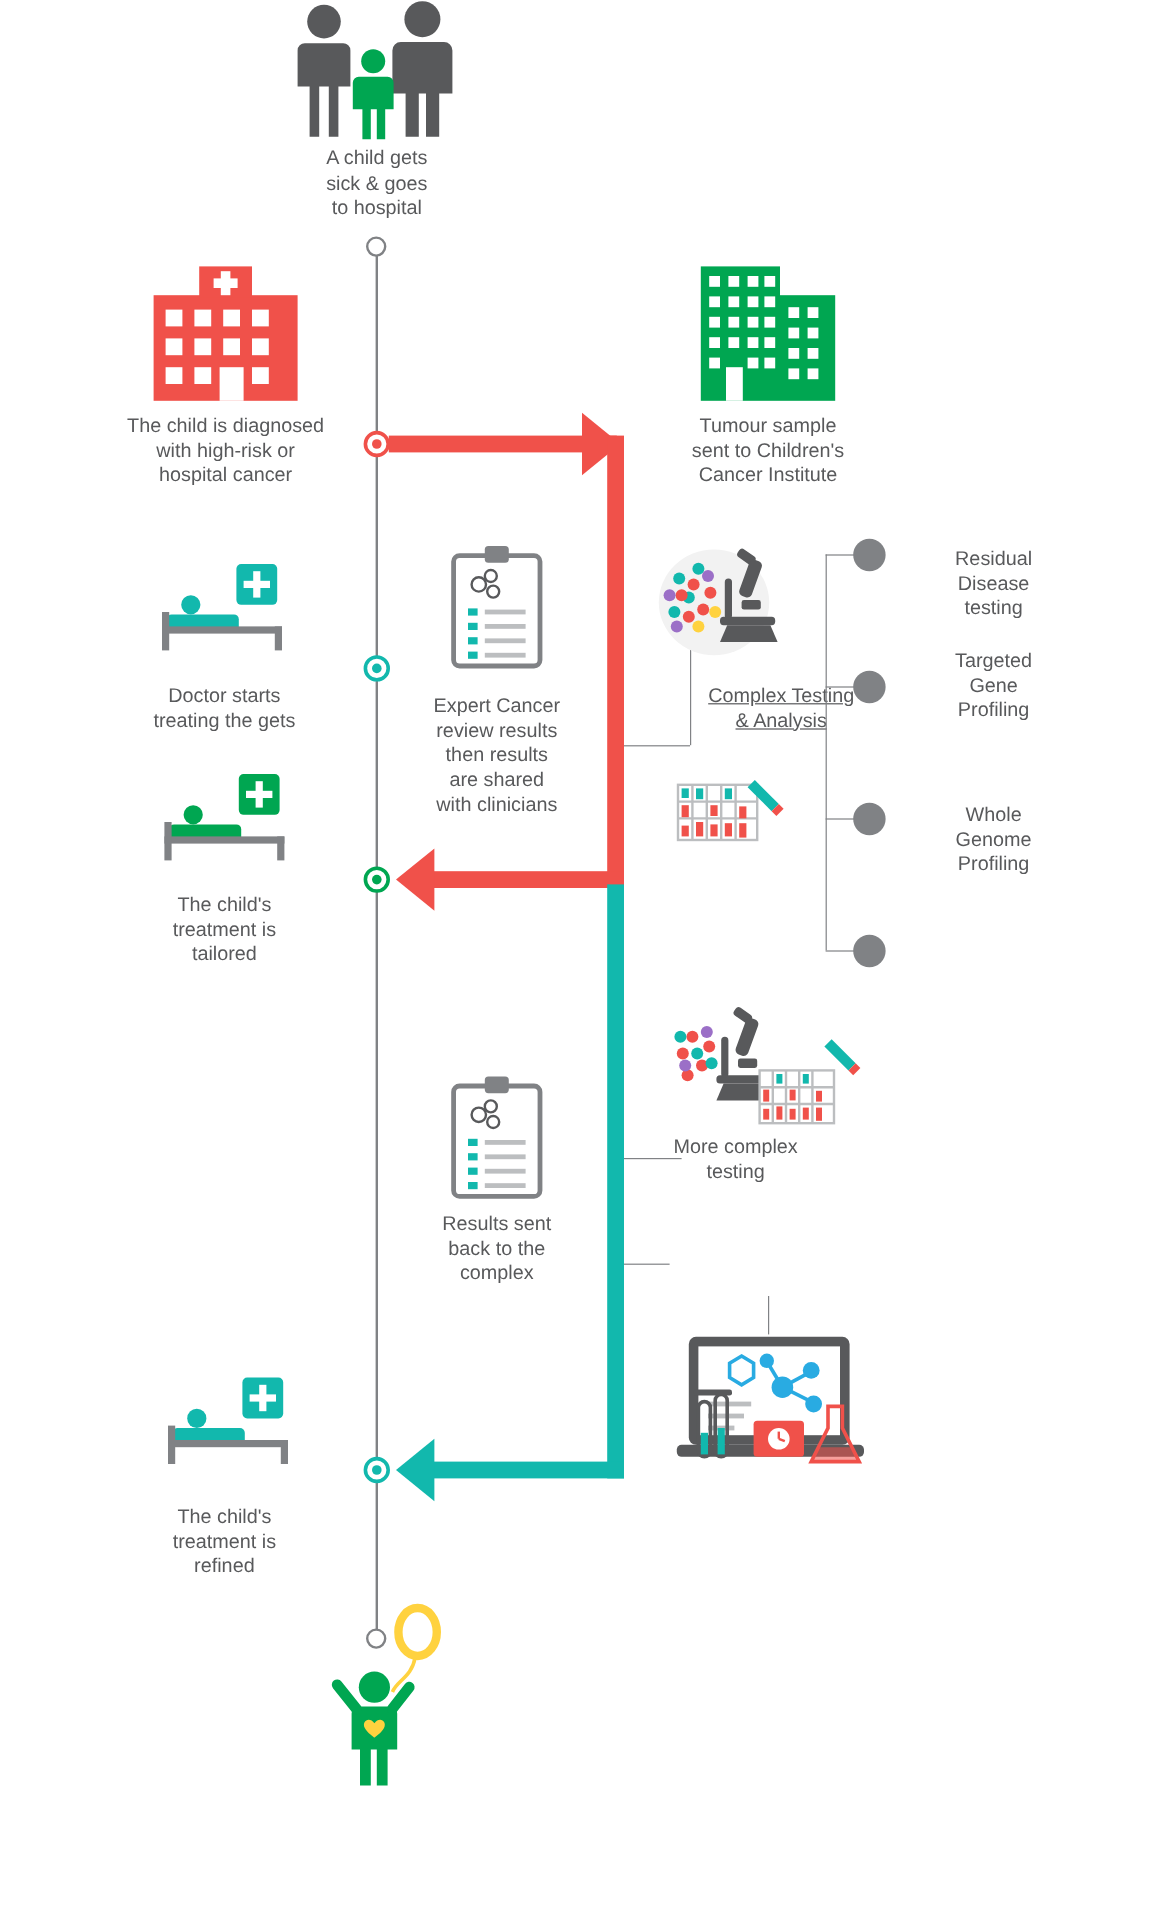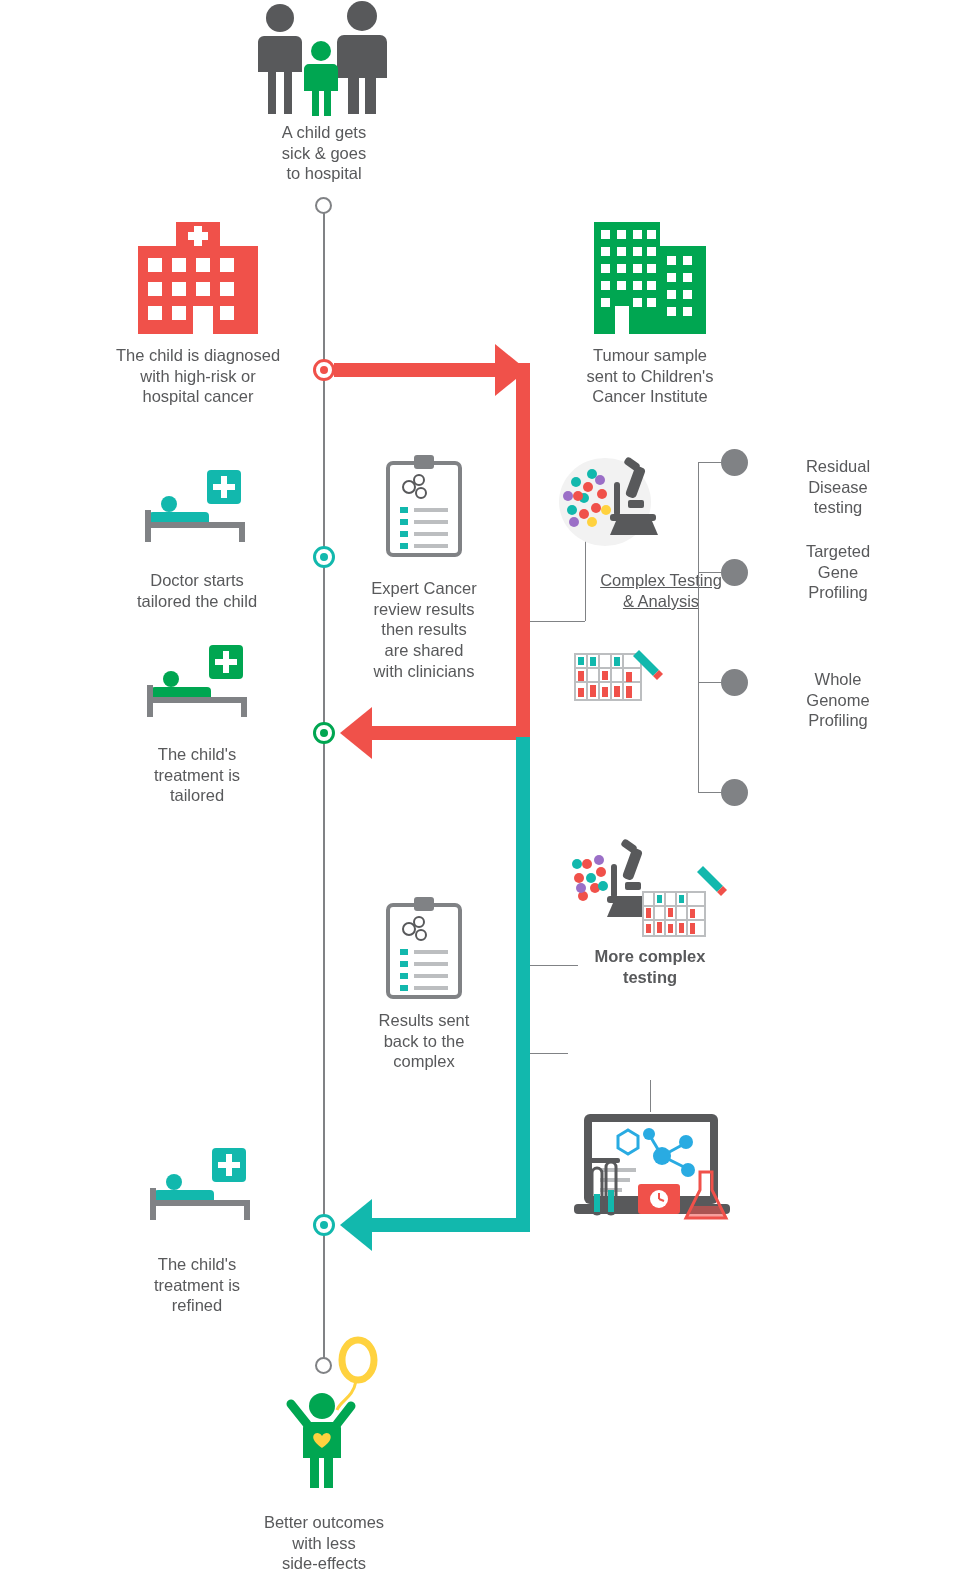--- a/index.html
+++ b/index.html
@@ -3,21 +3,21 @@
 <meta charset="utf-8">
 <style>
   html,body{margin:0;padding:0;}
   body{
     width:960px;height:1596px;position:relative;
     background:#ffffff;
     font-family:"Liberation Sans", sans-serif;
     color:#5a5a5a;
     overflow:hidden;
   }
-  .canvas{position:absolute;left:0;top:0;width:772px;height:1596px;margin-left:10px;}
+  .canvas{position:absolute;left:0;top:0;width:772px;height:1596px;}
   .node{position:absolute;}
   .label{position:absolute;text-align:center;line-height:1.25;font-size:16.5px;color:#58595b;white-space:pre-line;}
 
   
   .timeline{
     position:absolute;left:313px;top:205px;width:2px;height:1160px;background:#808285;
   }
   .tl-dot{
     position:absolute;border-radius:50%;box-sizing:border-box;
   }
@@ -134,21 +134,21 @@
     <rect x="62" y="0" width="34" height="34" rx="4" fill="#12b8ad"></rect>
     <rect x="76" y="6" width="6" height="22" fill="#ffffff"></rect>
     <rect x="68" y="14" width="22" height="6" fill="#ffffff"></rect>
     <circle cx="24" cy="34" r="8" fill="#12b8ad"></circle>
     <path d="M32 42 h28 a4 4 0 0 1 4 4 v8 h-60 v-8 a4 4 0 0 1 4 -4z" fill="#12b8ad"></path>
     <rect x="0" y="52" width="100" height="6" fill="#808285"></rect>
     <rect x="0" y="40" width="6" height="32" fill="#808285"></rect>
     <rect x="94" y="52" width="6" height="20" fill="#808285"></rect>
   </svg>
   <div class="label" style="left:96px;top:570px;width:182px;">Doctor starts
-tailored the child</div>
+treating the gets</div>
 
   <svg class="node" style="left:137px;top:645px;" width="106" height="74" viewBox="0 0 106 74">
     <rect x="62" y="0" width="34" height="34" rx="4" fill="#00a651"></rect>
     <rect x="76" y="6" width="6" height="22" fill="#ffffff"></rect>
     <rect x="68" y="14" width="22" height="6" fill="#ffffff"></rect>
     <circle cx="24" cy="34" r="8" fill="#00a651"></circle>
     <path d="M32 42 h28 a4 4 0 0 1 4 4 v8 h-60 v-8 a4 4 0 0 1 4 -4z" fill="#00a651"></path>
     <rect x="0" y="52" width="100" height="6" fill="#808285"></rect>
     <rect x="0" y="40" width="6" height="32" fill="#808285"></rect>
     <rect x="94" y="52" width="6" height="20" fill="#808285"></rect>
@@ -177,23 +177,20 @@
     <path d="M71 43 C 68 60, 56 62, 52 72" fill="none" stroke="#ffd23f" stroke-width="3"></path>
 
     <circle cx="37" cy="68" r="13" fill="#00a651"></circle>
     <path d="M24 84 h26 a6 6 0 0 1 6 6 v30 h-8 v30 h-9 v-30 h-5 v30 h-9 v-30 h-7 v-30 a6 6 0 0 1 6 -6z" fill="#00a651"></path>
 
     <path d="M22 86 L6 66" stroke="#00a651" stroke-width="9" stroke-linecap="round"></path>
     <path d="M52 86 L66 68" stroke="#00a651" stroke-width="9" stroke-linecap="round"></path>
 
     <path d="M37 98 c -4 -6 -11 -2 -8 4 c 2 4 8 8 8 8 c 0 0 6 -4 8 -8 c 3 -6 -4 -10 -8 -4z" fill="#ffd23f"></path>
   </svg>
-  <div class="label" style="left:223px;top:1512px;width:182px;">Better outcomes
-with less
-side-effects</div>
 
   <svg class="node" style="left:580px;top:222px;" width="120" height="112" viewBox="0 0 120 112">
     <rect x="4" y="0" width="66" height="112" fill="#00a651"></rect>
     <rect x="70" y="24" width="46" height="88" fill="#00a651"></rect>
     <g fill="#ffffff">
       <rect x="11" y="8" width="9" height="9"></rect>
         <rect x="27" y="8" width="9" height="9"></rect>
         <rect x="43" y="8" width="9" height="9"></rect>
         <rect x="57" y="8" width="9" height="9"></rect>
       <rect x="11" y="25" width="9" height="9"></rect>
@@ -405,21 +402,21 @@
       <rect x="95" y="86" width="5" height="9"></rect>
         <rect x="117" y="85" width="5" height="11"></rect>
     </g>
     <g fill="#12b8ad">
         <rect x="84" y="57" width="5" height="8"></rect>
         <rect x="106" y="57" width="5" height="8"></rect>
       </g>
     <path d="M130 28 L150 48 L144 54 L124 34z" fill="#12b8ad"></path>
     <path d="M144 54 L150 48 L154 52 L148 58z" fill="#f0514a"></path>
   </svg>
-  <div class="label" style="left:549px;top:946px;width:182px;font-weight:bold;">More complex
+  <div class="label" style="left:522px;top:946px;width:182px;">More complex
 testing</div>
 
 
   <svg class="node" style="left:556px;top:1110px;" width="172" height="120" viewBox="0 0 172 120">
     <rect x="18" y="4" width="134" height="90" rx="6" fill="#58595b"></rect>
     <rect x="26" y="12" width="118" height="74" fill="#ffffff"></rect>
     <rect x="8" y="94" width="156" height="10" rx="4" fill="#58595b"></rect>
 
     <g stroke="#29abe2" stroke-width="3" fill="none">
       <line x1="96" y1="46" x2="118" y2="34"></line>

